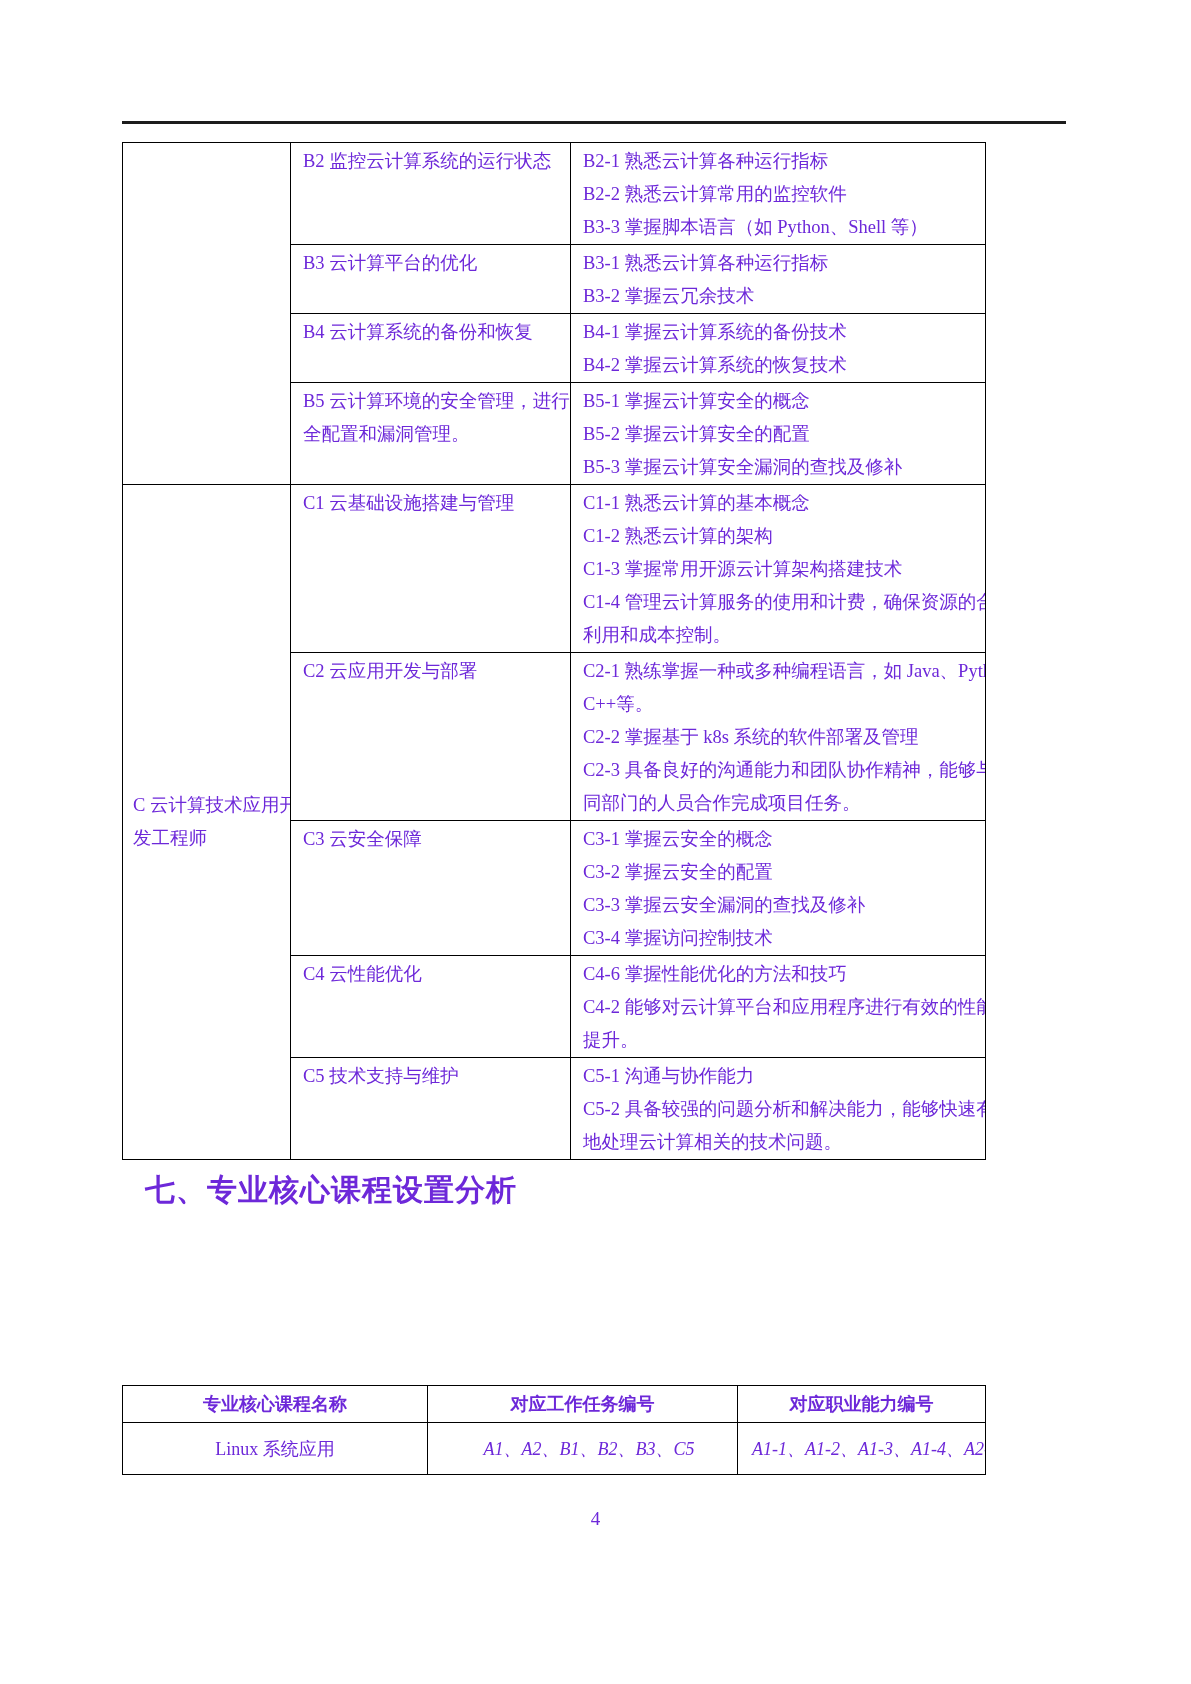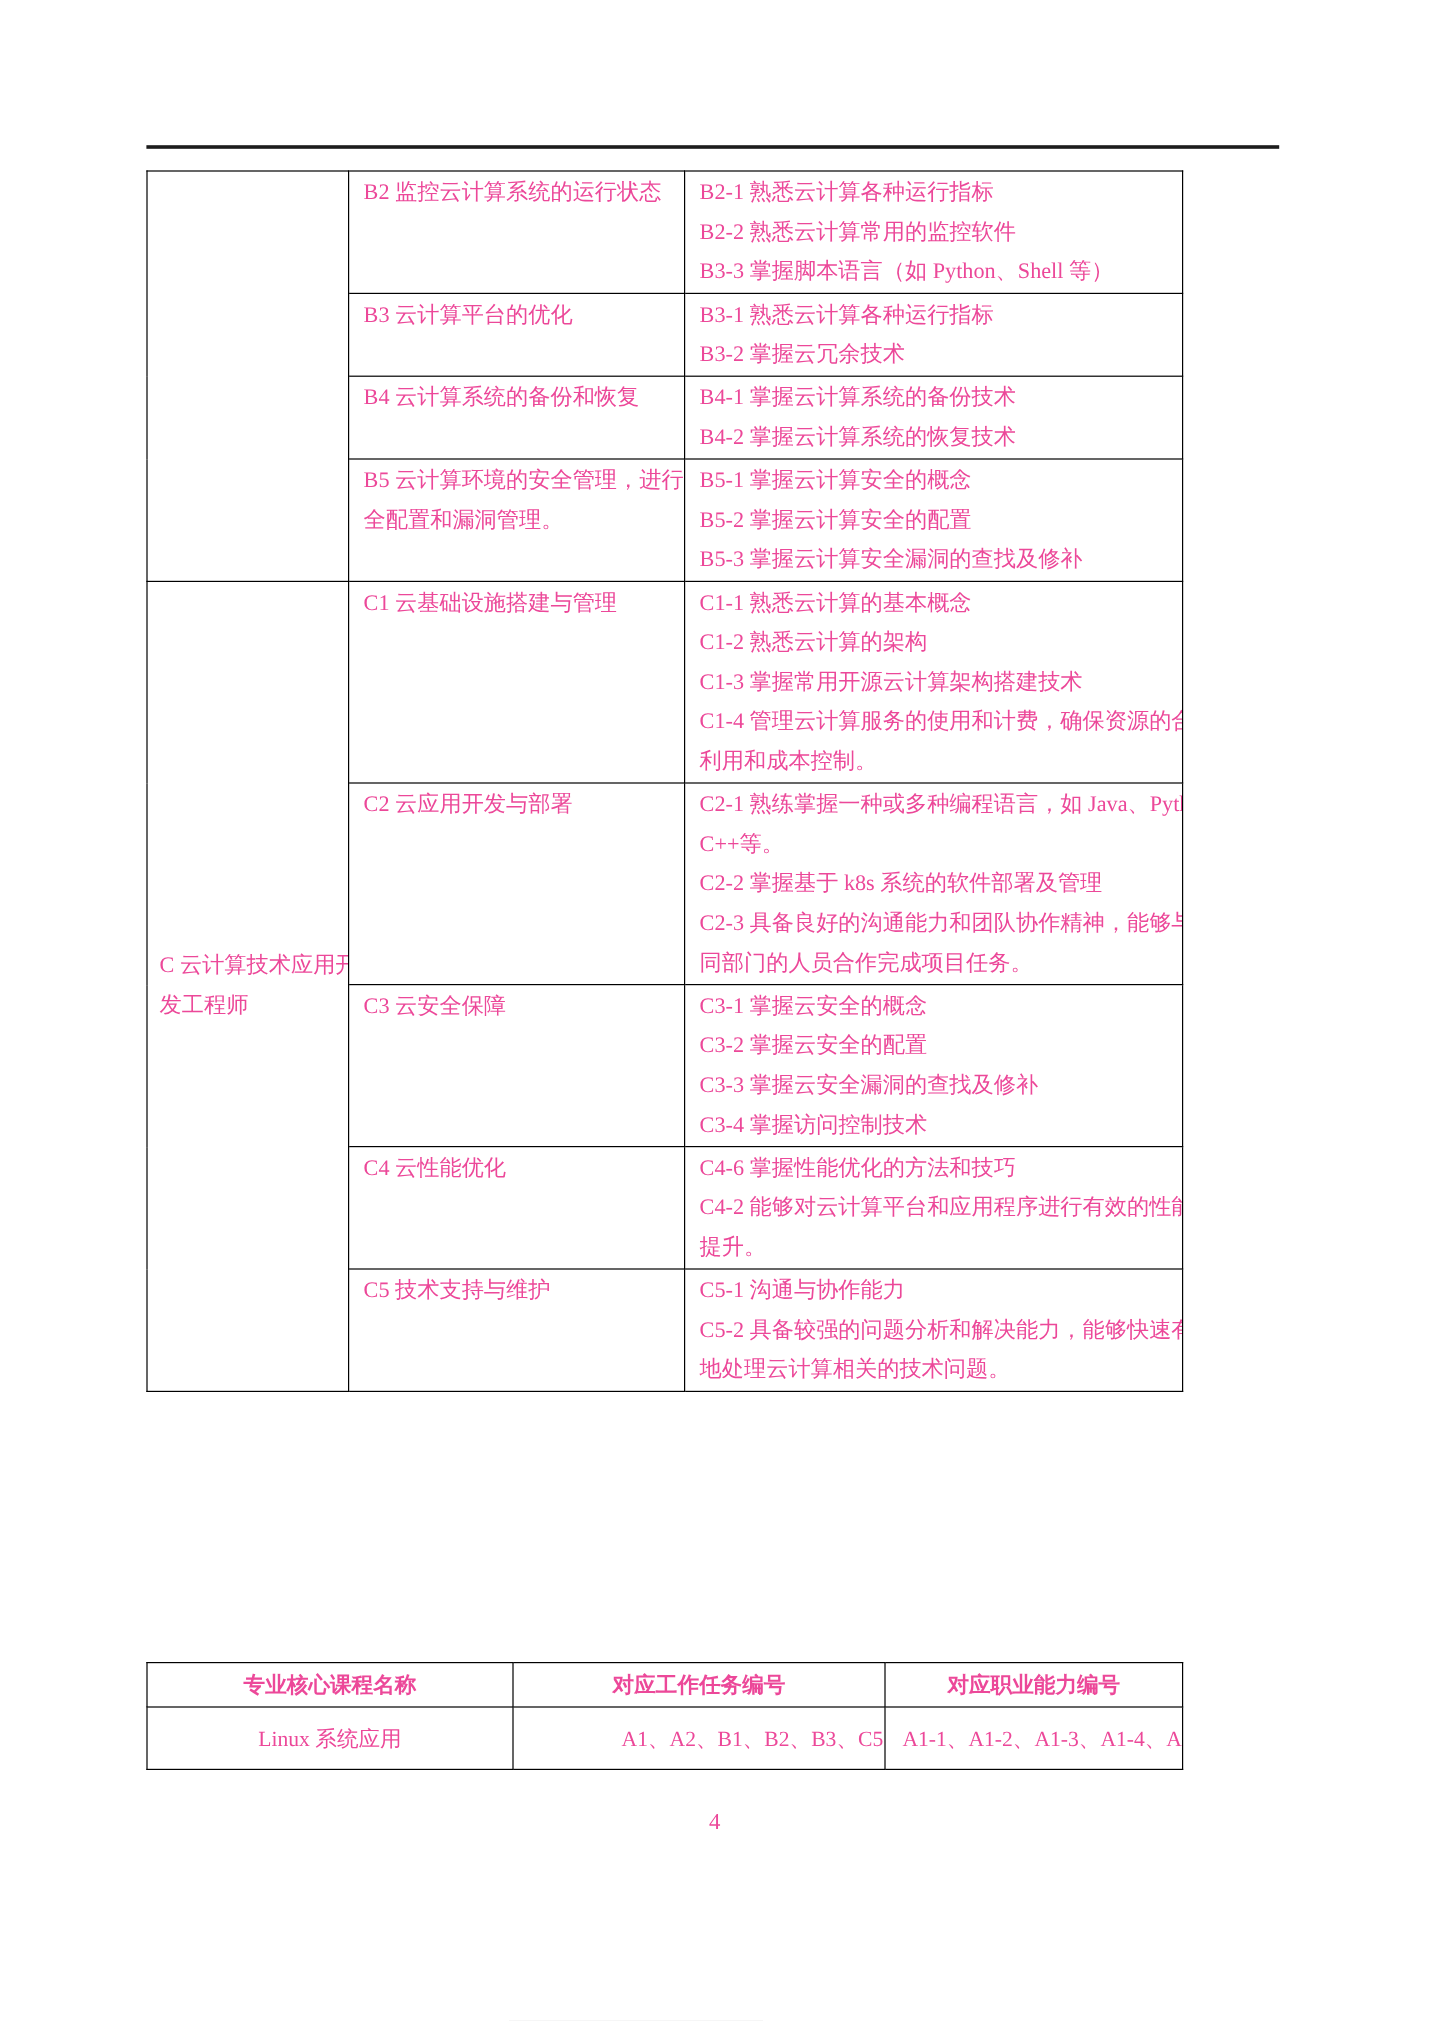--- a/index.html
+++ b/index.html
@@ -2,21 +2,21 @@
 <html><head>
 <meta charset="utf-8">
 <style>
   html,body { margin:0; padding:0; background:#e8e8e8; }
   .page {
     position:relative;
     width:1191px; height:1684px;
     margin:0 auto;
     background:#ffffff;
     font-family:"Liberation Serif", serif;
-    color:#ec4899;
+    color:#6d28d9;
     overflow:hidden;
   }
   .header-rule {
     position:absolute;
     left:122px; top:121px;
     width:944px; height:2.5px;
     background:#1c1c1c;
   }
   
   .main-table {
@@ -71,21 +71,21 @@
     white-space:nowrap;
   }
   .course-table th {
     height:34px;
     font-family:"Liberation Sans", sans-serif;
     font-weight:bold;
     text-align:center;
   }
   .course-table td { height:49px;margin-top:23px; }
   .cell-center { text-align:center; }
-  .cell-left   { text-align:right; padding-left:14px; }
+  .cell-left   { text-align:center; padding-left:14px;font-style:italic; }
   
   .page-number {
     position:absolute;
     left:0; top:1508px;
     width:1191px;
     text-align:center;
     font-size:19px;
   }
 </style>
 </head>
@@ -197,20 +197,21 @@
           </td>
           <td class="col-skill">
             <div class="line">C5-1 沟通与协作能力</div>
             <div class="line">C5-2 具备较强的问题分析和解决能力，能够快速有效</div>
             <div class="line">地处理云计算相关的技术问题。</div>
           </td>
         </tr>
       </tbody>
   </table>
 
+  <h2 class="section-heading">七、专业核心课程设置分析</h2>
 
 
   <table class="course-table">
     <colgroup>
       <col style="width:305px">
       <col style="width:310px">
       <col style="width:248px">
     </colgroup>
     <thead>
       <tr>

